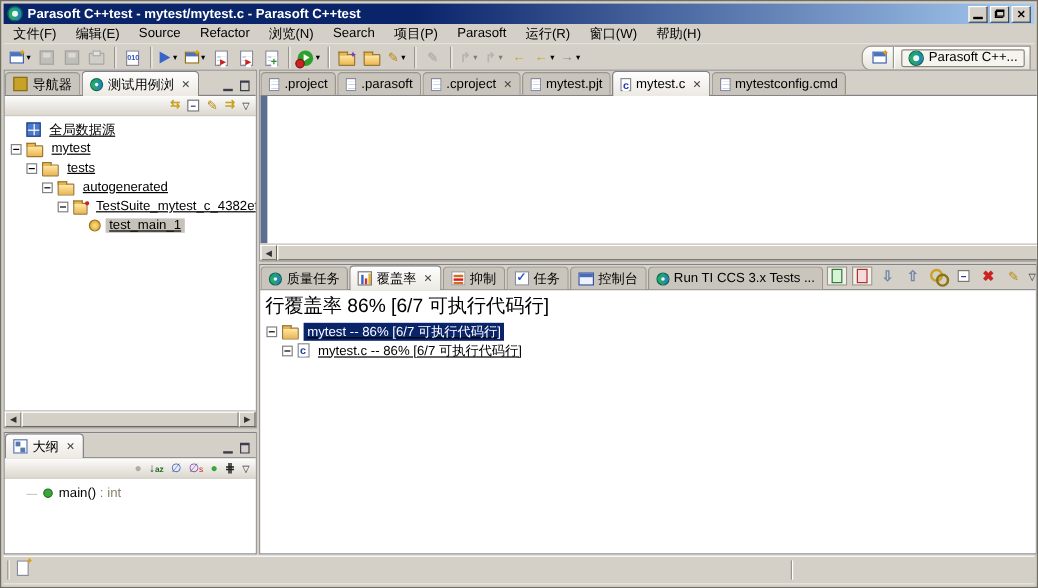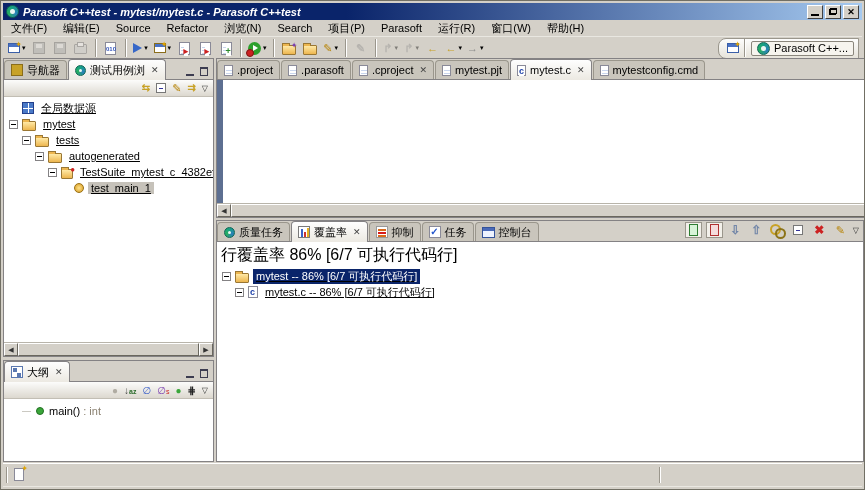--- a/index.html
+++ b/index.html
@@ -8,21 +8,21 @@
     font-family:"Liberation Sans", sans-serif;
     font-size:11px; color:#000;
     background:#d4d0c8;
     position:relative; overflow:hidden;
     border:1px solid #716f64;
   }
   
   .titlebar{position:absolute;left:2px;top:2px;width:859px;height:17px;
     background:linear-gradient(90deg,#0a246a 0%,#0a246a 40%,#a6caf0 100%);
     display:flex;align-items:center;padding:0 3px;color:#fff;font-weight:bold;}
-  .titlebar .ttl{flex:1;white-space:nowrap;overflow:hidden;font-size:11px;font-style:italic;}
+  .titlebar .ttl{flex:1;white-space:nowrap;overflow:hidden;font-size:11px;}
   .winbtn{width:16px;height:14px;background:#d4d0c8;border:1px solid;
     border-color:#fff #404040 #404040 #fff;display:flex;align-items:center;justify-content:center;
     margin-left:2px;color:#000;font-size:9px;font-weight:bold;position:relative;}
   .winbtn .bar{position:absolute;left:3px;right:3px;bottom:2px;height:2px;background:#000;}
   .winbtn .sq{position:absolute;inset:3px 4px 3px 3px;border:1px solid #000;border-top-width:2px;}
   .winbtn .sq2{position:absolute;top:2px;right:3px;width:7px;height:6px;border:1px solid #000;border-top-width:2px;background:#d4d0c8;}
   
   .menubar{position:absolute;left:2px;top:19px;width:859px;height:17px;background:#d4d0c8;
     display:flex;align-items:center;border-bottom:1px solid #e9e7e1;}
   .menubar span{padding:1px 8px;cursor:default;}
@@ -440,20 +440,24 @@
       <span>抑制</span>
     </span>
     <span class="vtab">
       <span class="i-task">✓</span>
       <span>任务</span>
     </span>
     <span class="vtab">
       <span class="i-console"></span>
       <span>控制台</span>
     </span>
+    <span class="vtab">
+      <span class="i-parasoft" style="width:11px;height:11px"></span>
+      <span>Run TI CCS 3.x Tests ...</span>
+    </span>
     <span class="strip-right">
       <span class="bico boxed">
           <span class="i-file green" style="width:9px;height:12px"></span>
         </span>
       <span class="bico boxed">
           <span class="i-file red" style="width:9px;height:12px"></span>
         </span>
       <span class="bico">
           <span class="arr">⇩</span>
         </span>

